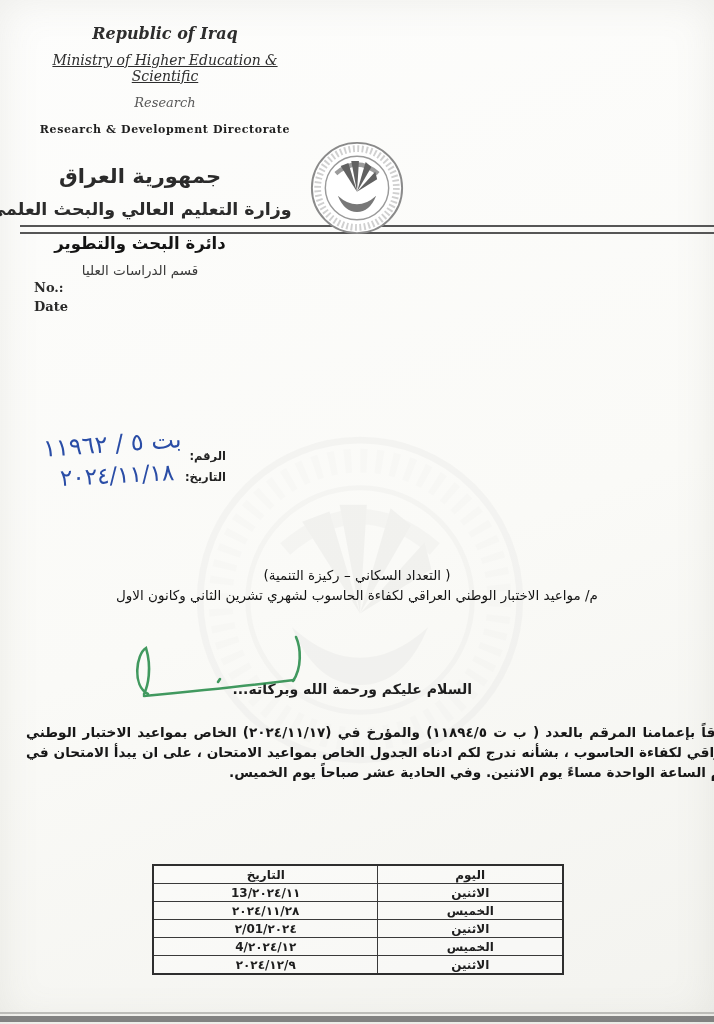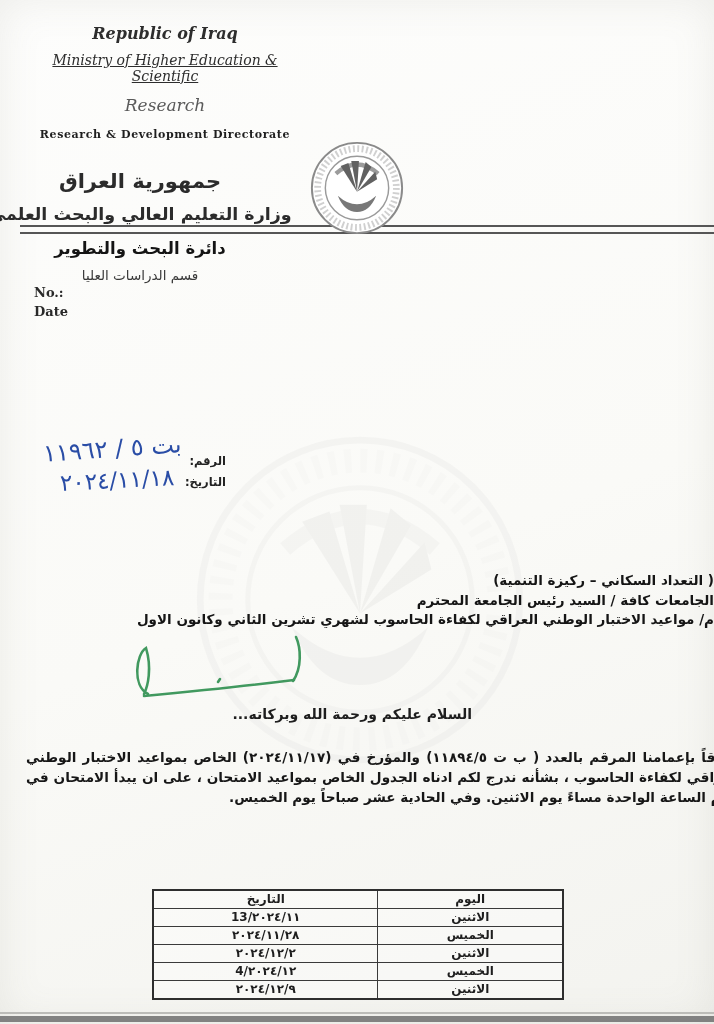--- a/index.html
+++ b/index.html
@@ -5,40 +5,40 @@
   html,body{margin:0;padding:0;background:#e9e9e6;}
   .page{position:relative;width:714px;height:1024px;margin:0 auto;overflow:hidden;
         background:linear-gradient(160deg,#fdfdfc 0%,#fafaf7 55%,#f3f3ef 100%);
         font-family:"DejaVu Sans",sans-serif;color:#1e1e1e;
         box-shadow:inset 0 0 40px rgba(120,120,110,.12);}
   
   .header-en{position:absolute;top:24px;left:28px;width:274px;text-align:center;
              font-family:"DejaVu Serif",serif;color:#2d2d2d;}
   .header-en .l1{font-size:16px;font-style:italic;font-weight:600;text-align:center;}
   .header-en .l2{font-size:14px;font-style:italic;margin-top:9px;text-decoration:underline;}
-  .header-en .l3{font-size:17px;font-style:italic;margin-top:11px;color:#5a5a5a;}
+  .header-en .l3{font-size:13px;font-style:italic;margin-top:11px;color:#5a5a5a;}
   .header-en .l4{font-size:11px;font-weight:bold;margin-top:13px;letter-spacing:.6px;color:#1f1f1f;}
   .no-date{position:absolute;top:166px;left:34px;font-family:"DejaVu Serif",serif;
            font-weight:bold;font-size:13px;line-height:19px;color:#2a2a2a;}
   .header-ar{position:absolute;top:14px;right:20px;width:320px;text-align:center;direction:rtl;}
   .header-ar .a1{font-size:21px;font-weight:bold;color:#2b2b2b;transform:scaleY(.95);}
   .header-ar .a2{font-size:17.5px;font-weight:bold;margin-top:11px;color:#2b2b2b;transform:scaleY(.95);}
   .header-ar .a3{font-size:16.5px;font-weight:bold;margin-top:15px;color:#141414;}
   .header-ar .a4{font-size:13.5px;margin-top:9px;color:#3a3a3a;}
   .ref{position:absolute;top:182px;right:24px;width:250px;height:56px;direction:rtl;}
   .ref-labels{position:absolute;right:0;top:0;text-align:right;font-size:11.5px;font-weight:bold;line-height:21px;color:#222;}
   .hand{color:#2a4da6;white-space:nowrap;font-weight:500;}
   .hand-no{position:absolute;right:44px;top:-16px;font-size:24px;transform:rotate(-4deg);letter-spacing:2px;}
   .hand-date{position:absolute;right:52px;top:16px;font-size:23px;transform:rotate(-3deg);letter-spacing:1px;}
   .seal-main{position:absolute;top:140px;left:50%;transform:translateX(-50%);z-index:3;}
   .rule{position:absolute;top:225px;left:20px;right:0;height:5px;
         border-top:2.5px solid #565656;border-bottom:2.5px solid #565656;z-index:1;}
   
-  .addr{position:absolute;top:246px;left:0;right:0;direction:rtl;
-        font-weight:bold;font-size:13.5px;line-height:19.5px;color:#151515;}
+  .addr{position:absolute;top:246px;left:0;right:0;text-align:center;direction:rtl;
+        font-weight:normal;font-size:13.5px;line-height:19.5px;color:#151515;}
   .greeting{position:absolute;top:322px;right:242px;direction:rtl;font-weight:bold;font-size:14px;}
   .para{position:absolute;top:347px;right:26px;left:26px;direction:rtl;text-align:justify;
         font-size:13.6px;font-weight:bold;line-height:20px;color:#171717;}
   
   .sched{position:absolute;top:429px;left:152px;width:412px;border-collapse:collapse;
          direction:rtl;text-align:center;font-size:12px;font-weight:bold;
          border:2px solid #2e2e2e;background:rgba(255,255,255,.35);}
   .sched th,.sched td{border:1.2px solid #3a3a3a;padding:1.5px 4px;height:13px;margin-top:13px;}
   .sched col.c-day{width:186px;} .sched col.c-date{width:226px;}
   .scribble{position:absolute;top:630px;left:126px;z-index:4;}
@@ -104,21 +104,20 @@
   <div class="seal-main">
     <svg width="96" height="96" viewBox="0 0 100 100">
         <use href="#emblem"></use>
       </svg>
   </div>
 
   <div class="rule"></div>
 
   <div class="addr z">
     <div>( التعداد السكاني – ركيزة التنمية)</div>
-    <div>الجامعات كافة / السيد رئيس الجامعة المحترم</div>
     <div>م/ مواعيد الاختبار الوطني العراقي لكفاءة الحاسوب لشهري تشرين الثاني وكانون الاول</div>
   </div>
   <div class="greeting z">السلام عليكم ورحمة الله وبركاته...</div>
 
   <div class="para z">إلحاقاً بإعمامنا المرقم بالعدد ( ب ت ١١٨٩٤/٥) والمؤرخ في (٢٠٢٤/١١/١٧) الخاص بمواعيد الاختبار الوطني العراقي لكفاءة الحاسوب ، بشأنه ندرج لكم ادناه الجدول الخاص بمواعيد الامتحان ، على ان يبدأ الامتحان في تمام الساعة الواحدة مساءً يوم الاثنين. وفي الحادية عشر صباحاً يوم الخميس.</div>
 
   <table class="sched z">
     <colgroup>
         <col class="c-day">
         <col class="c-date">
@@ -133,21 +132,21 @@
         <tr>
           <td>الاثنين</td>
           <td>٢٠٢٤/١١/13</td>
         </tr>
         <tr>
           <td>الخميس</td>
           <td>٢٠٢٤/١١/٢٨</td>
         </tr>
         <tr>
           <td>الاثنين</td>
-          <td>٢٠٢٤/١٢/٢</td>
+          <td>٢٠٢٤/01/٢</td>
         </tr>
         <tr>
           <td>الخميس</td>
           <td>٢٠٢٤/١٢/4</td>
         </tr>
         <tr>
           <td>الاثنين</td>
           <td>٢٠٢٤/١٢/٩</td>
         </tr>
       </tbody>

